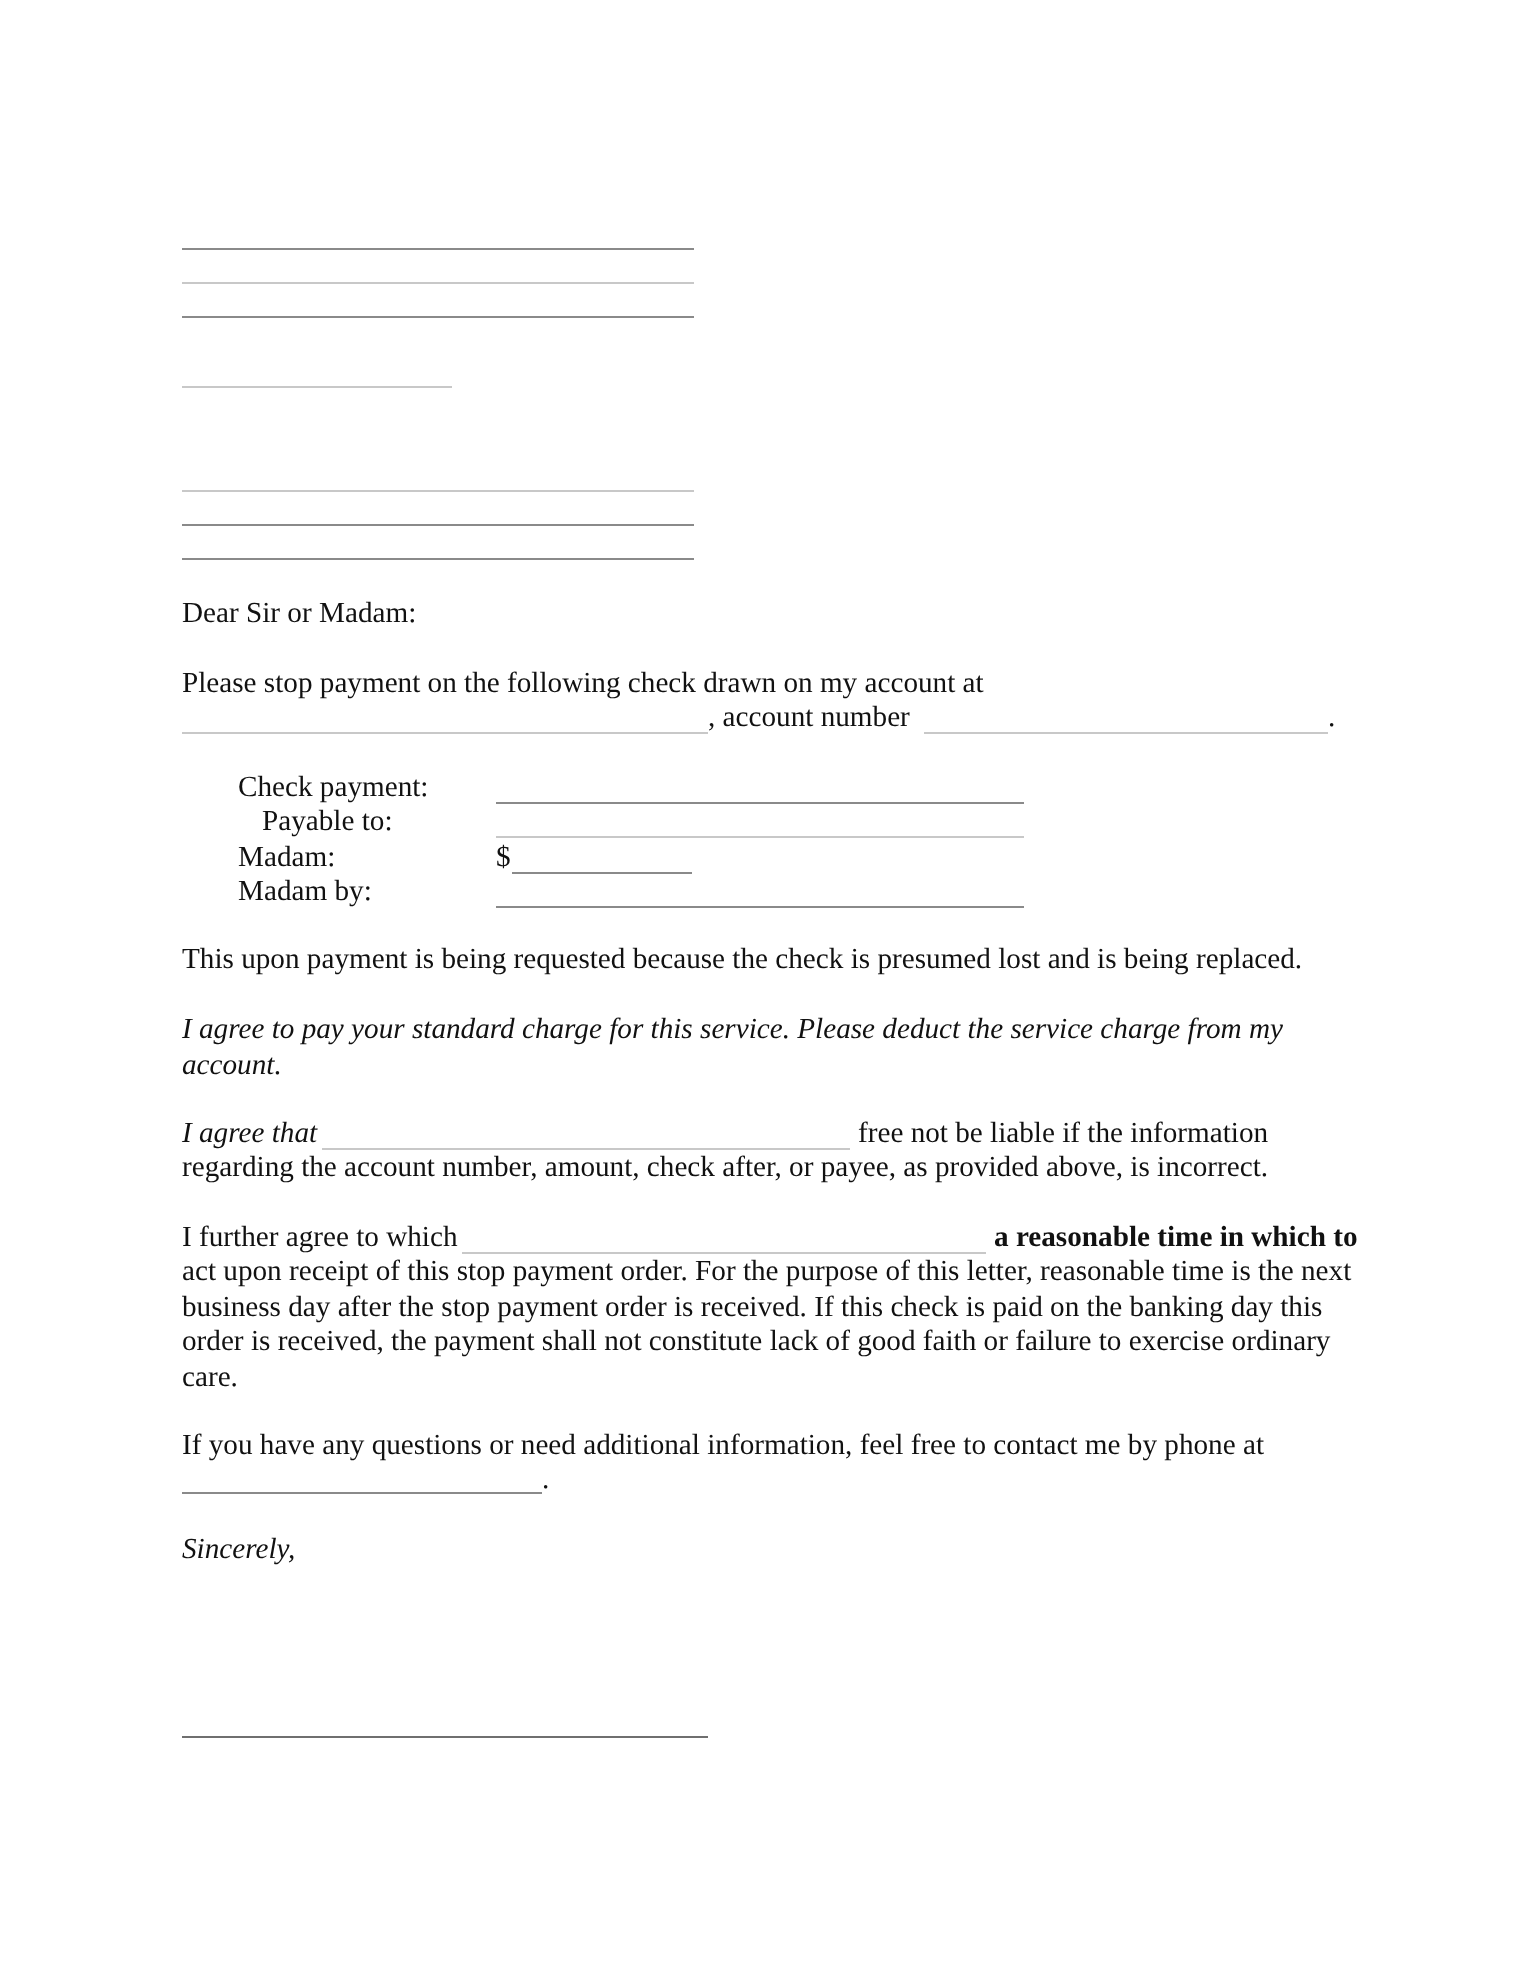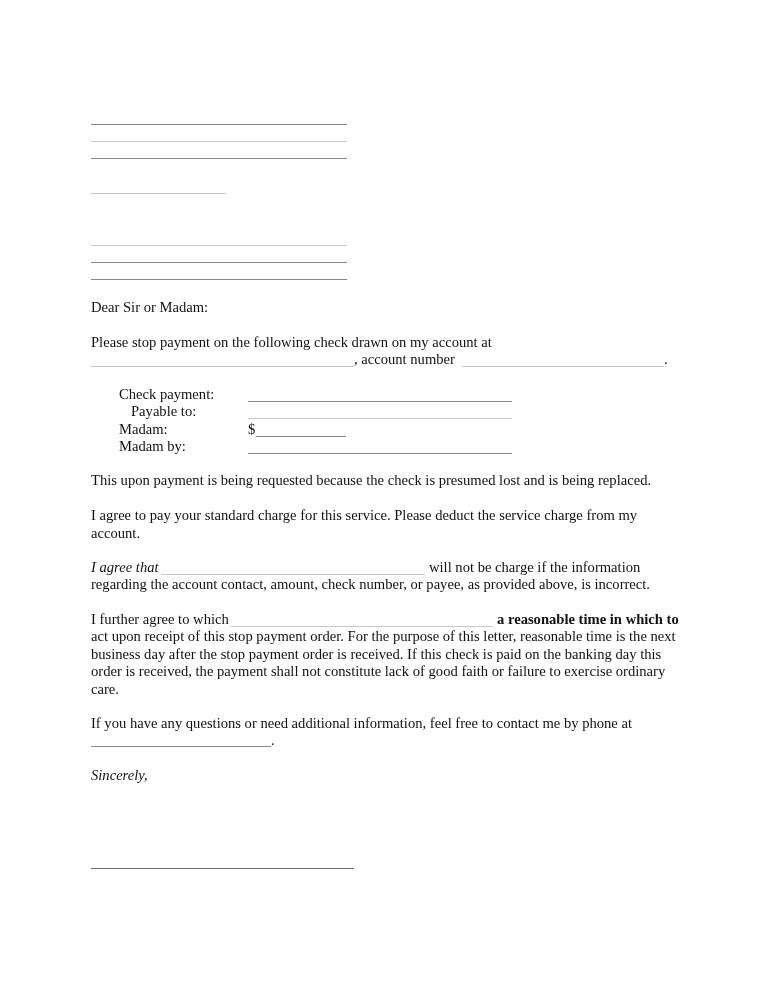--- a/index.html
+++ b/index.html
@@ -63,26 +63,26 @@
 
 <div class="text-line" style="left:119px; top:421px;">Madam:</div>
 <div class="text-line" style="left:248px; top:421px;">$</div>
 <div class="rule" style="left:256px; top:436px; width:90px;"></div>
 
 <div class="text-line" style="left:119px; top:438px;">Madam by:</div>
 <div class="rule" style="left:248px; top:453px; width:264px;"></div>
 
 <div class="text-line" style="left:91px; top:472px;">This upon payment is being requested because the check is presumed lost and is being replaced.</div>
 
-<div class="para" style="top:507px; width:575px;">I agree to pay your standard charge for this service.  Please deduct the service charge from my account.</div>
+<div class="para" style="top:507px; width:575px;font-style:italic;">I agree to pay your standard charge for this service.  Please deduct the service charge from my account.</div>
 
 <div class="text-line" style="left:91px; top:559px;font-style:italic;">I agree that</div>
 <div class="rule light" style="left:161px; top:574px; width:264px;"></div>
-<div class="text-line" style="left:429px; top:559px;">will not be charge if the information</div>
-<div class="text-line" style="left:91px; top:576px;">regarding the account contact, amount, check number, or payee, as provided above, is incorrect.</div>
+<div class="text-line" style="left:429px; top:559px;">free not be liable if the information</div>
+<div class="text-line" style="left:91px; top:576px;">regarding the account number, amount, check after, or payee, as provided above, is incorrect.</div>
 
 <div class="text-line" style="left:91px; top:611px;">I further agree to which</div>
 <div class="rule light" style="left:231px; top:626px; width:262px;"></div>
 <div class="text-line" style="left:497px; top:611px;font-weight:bold;">a reasonable time in which to</div>
 <div class="para" style="top:628px; width:586px;">act upon receipt of this stop payment order.  For the purpose of this letter, reasonable time is the next business day after the stop payment order is received.  If this check is paid on the banking day this order is received, the payment shall not constitute lack of good faith or failure to exercise ordinary care.</div>
 
 <div class="text-line" style="left:91px; top:715px;">If you have any questions or need additional information, feel free to contact me by phone at</div>
 <div class="rule" style="left:91px; top:746px; width:180px;"></div>
 <div class="text-line" style="left:271px; top:732px;">.</div>
 

